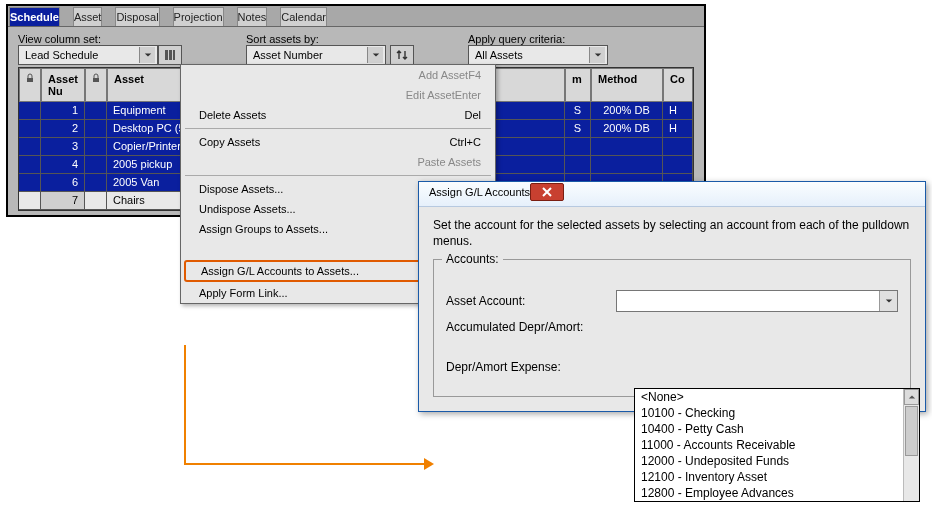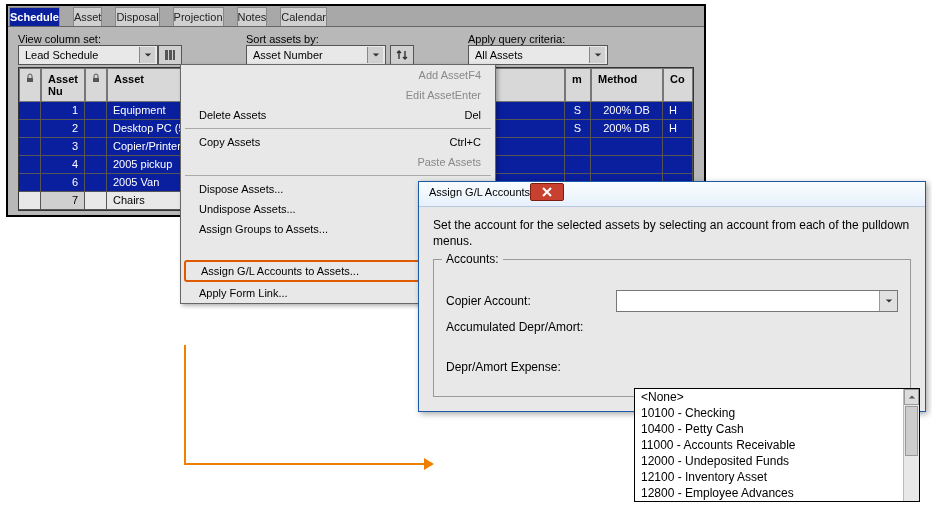--- a/index.html
+++ b/index.html
@@ -411,21 +411,21 @@
       <svg width="12" height="10" viewBox="0 0 12 10">
           <path d="M2 1 L10 9 M10 1 L2 9" stroke="#fff" stroke-width="2"></path>
         </svg>
     </div>
   </div>
   <div class="dlg-body">
     <div class="dlg-text">Set the account for the selected assets by selecting an account from each of the pulldown menus.</div>
     <div class="fset">
       <div class="legend">Accounts:</div>
       <div class="frow">
-        <div class="lbl">Copier Account:</div>
+        <div class="lbl">Asset Account:</div>
         <div class="dd2">
           <div class="btn">
               <svg class="chev-svg" viewBox="0 0 10 10">
                 <path d="M1 3 L5 7 L9 3 Z" fill="#333"></path>
               </svg>
             </div>
         </div>
       </div>
       <div class="frow">
         <div class="lbl">Accumulated Depr/Amort:</div>

